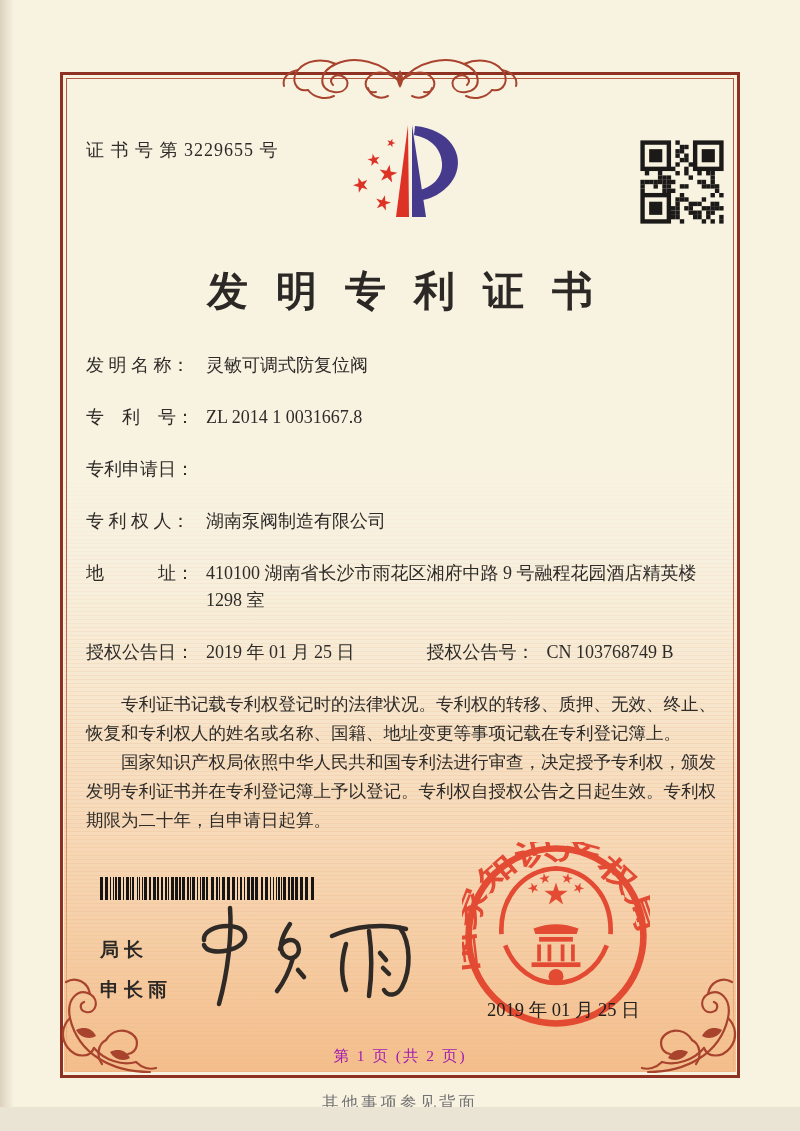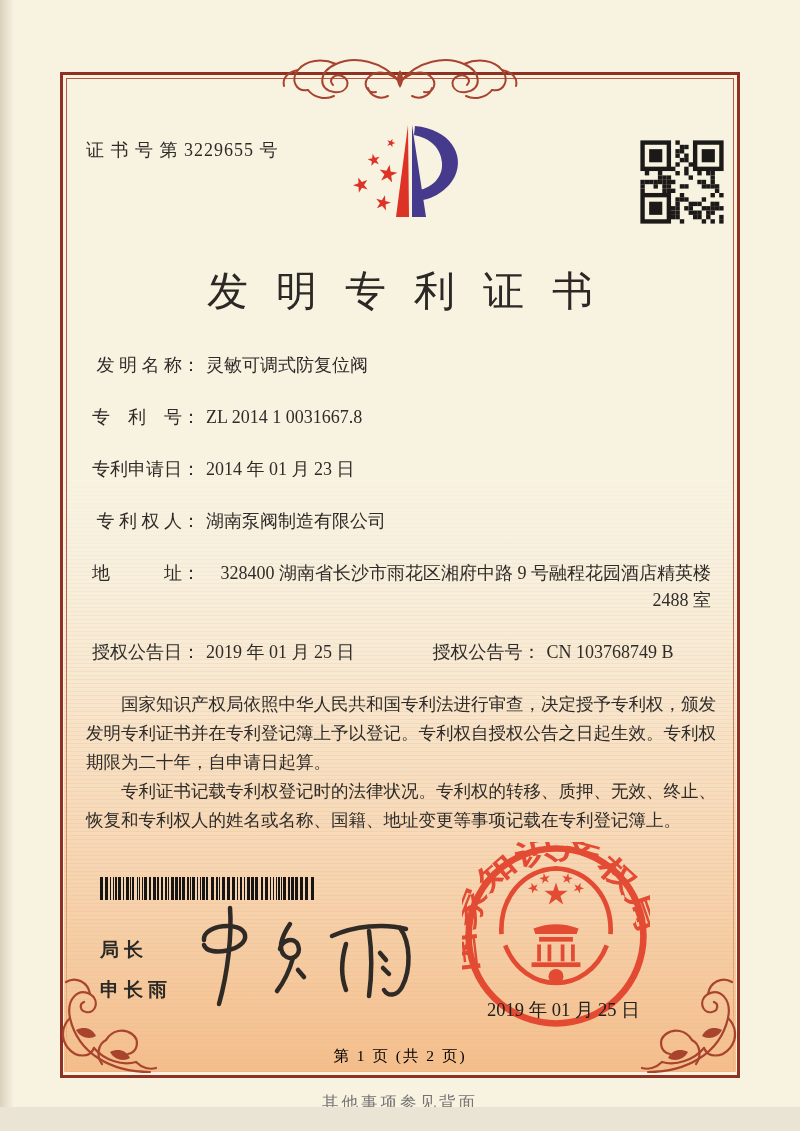--- a/index.html
+++ b/index.html
@@ -10,35 +10,35 @@
   .frame{position:absolute;left:60px;top:72px;width:674px;height:1000px;border:3px solid #8e3122;z-index:1;}
   .frame-inner{position:absolute;inset:3px;border:1px solid #b65a43;pointer-events:none;}
   .guilloche{position:absolute;left:64px;top:470px;width:672px;height:602px;z-index:1;pointer-events:none;
     background:
       linear-gradient(180deg,rgba(246,199,152,0) 0%,rgba(246,199,152,.45) 40%,rgba(243,186,134,.95) 100%),
       repeating-linear-gradient(0deg,rgba(210,115,65,.22) 0px,rgba(210,115,65,.22) 1px,rgba(210,115,65,0) 1px,rgba(210,115,65,0) 4px);
     -webkit-mask-image:linear-gradient(180deg,transparent 0%,rgba(0,0,0,.75) 45%,#000 100%);
     mask-image:linear-gradient(180deg,transparent 0%,rgba(0,0,0,.75) 45%,#000 100%);}
   .abs{position:absolute;z-index:2;}
   .cert-number{left:86px;top:138px;font-size:18px;color:#2e2b28;letter-spacing:1px;}
-  .title{left:0;top:264px;width:100%;text-align:center;font-size:41px;font-weight:normal;color:#2b2825;
+  .title{left:0;top:264px;width:100%;text-align:center;font-size:41px;font-weight:bold;color:#2b2825;
     letter-spacing:28px;text-indent:28px;}
   .fields{left:86px;top:352px;width:632px;font-size:18px;color:#2e2b28;}
-  .row{display:flex;margin-bottom:25px;line-height:27px;text-align:right;}
+  .row{display:flex;margin-bottom:25px;line-height:27px;}
   .row .label{flex:none;min-width:114px;white-space:nowrap;}
   .row .value{margin-left:6px;max-width:505px;}
   .pair2{margin-left:72px;display:flex;}
   .paragraphs{left:86px;top:690px;width:630px;font-size:17.5px;line-height:29px;color:#2e2b28;text-align:justify;}
   .paragraphs p{margin:0;text-indent:2em;}
   .barcode{left:100px;top:877px;width:214px;height:23px;}
   .signer{left:100px;top:930px;font-size:19px;color:#2b2825;letter-spacing:5px;line-height:40px;font-weight:bold;}
   .signature{left:192px;top:898px;}
   .seal{left:462px;top:842px;}
   .seal-date{left:487px;top:997px;font-size:18.5px;color:#22201d;z-index:3;}
-  .footer-page{left:0;top:1046px;width:100%;text-align:center;font-size:15.5px;color:#000000;letter-spacing:2px;}
+  .footer-page{left:0;top:1046px;width:100%;text-align:center;font-size:15.5px;color:#a21caf;letter-spacing:2px;}
   .back-note{left:0;top:1092px;width:100%;text-align:center;font-size:16.5px;color:#737373;letter-spacing:3px;}
   .ornament-top{left:278px;top:48px;z-index:2;}
   .flourish-bl{left:46px;top:968px;z-index:2;}
   .flourish-br{left:640px;top:968px;z-index:2;}
   .logo{left:338px;top:113px;}
   .qr{left:636px;top:136px;}
 </style>
 </head>
 <body>
 
@@ -193,43 +193,42 @@
     <div class="row">
       <span class="label">发 明 名 称：</span>
       <span class="value">灵敏可调式防复位阀</span>
     </div>
     <div class="row">
       <span class="label">专　利　号：</span>
       <span class="value">ZL 2014 1 0031667.8</span>
     </div>
     <div class="row">
       <span class="label">专利申请日：</span>
-      <span class="value">2014 年 01 月 23 日</span>
     </div>
     <div class="row">
       <span class="label">专 利 权 人：</span>
       <span class="value">湖南泵阀制造有限公司</span>
     </div>
     <div class="row">
       <span class="label">地　　　址：</span>
-      <span class="value">328400 湖南省长沙市雨花区湘府中路 9 号融程花园酒店精英楼 2488 室</span>
+      <span class="value">410100 湖南省长沙市雨花区湘府中路 9 号融程花园酒店精英楼 1298 室</span>
     </div>
     <div class="row">
       <span class="label">授权公告日：</span>
       <span class="value">2019 年 01 月 25 日</span>
       <span class="pair2">
         <span class="label">授权公告号：</span>
         <span class="value">CN 103768749 B</span>
       </span>
     </div>
   </div>
 
   <div class="abs paragraphs">
+    <p>专利证书记载专利权登记时的法律状况。专利权的转移、质押、无效、终止、恢复和专利权人的姓名或名称、国籍、地址变更等事项记载在专利登记簿上。</p>
     <p>国家知识产权局依照中华人民共和国专利法进行审查，决定授予专利权，颁发发明专利证书并在专利登记簿上予以登记。专利权自授权公告之日起生效。专利权期限为二十年，自申请日起算。</p>
-    <p>专利证书记载专利权登记时的法律状况。专利权的转移、质押、无效、终止、恢复和专利权人的姓名或名称、国籍、地址变更等事项记载在专利登记簿上。</p>
   </div>
 
   <svg class="abs barcode" id="barcodeSvg" width="214" height="23" viewBox="0 0 214 23">
       <rect x="0" y="0" width="3" height="23" fill="#171513"></rect>
       <rect x="5" y="0" width="3" height="23" fill="#171513"></rect>
       <rect x="10" y="0" width="1" height="23" fill="#171513"></rect>
       <rect x="13" y="0" width="1" height="23" fill="#171513"></rect>
       <rect x="15" y="0" width="2" height="23" fill="#171513"></rect>
       <rect x="18" y="0" width="3" height="23" fill="#171513"></rect>
       <rect x="23" y="0" width="1" height="23" fill="#171513"></rect>

